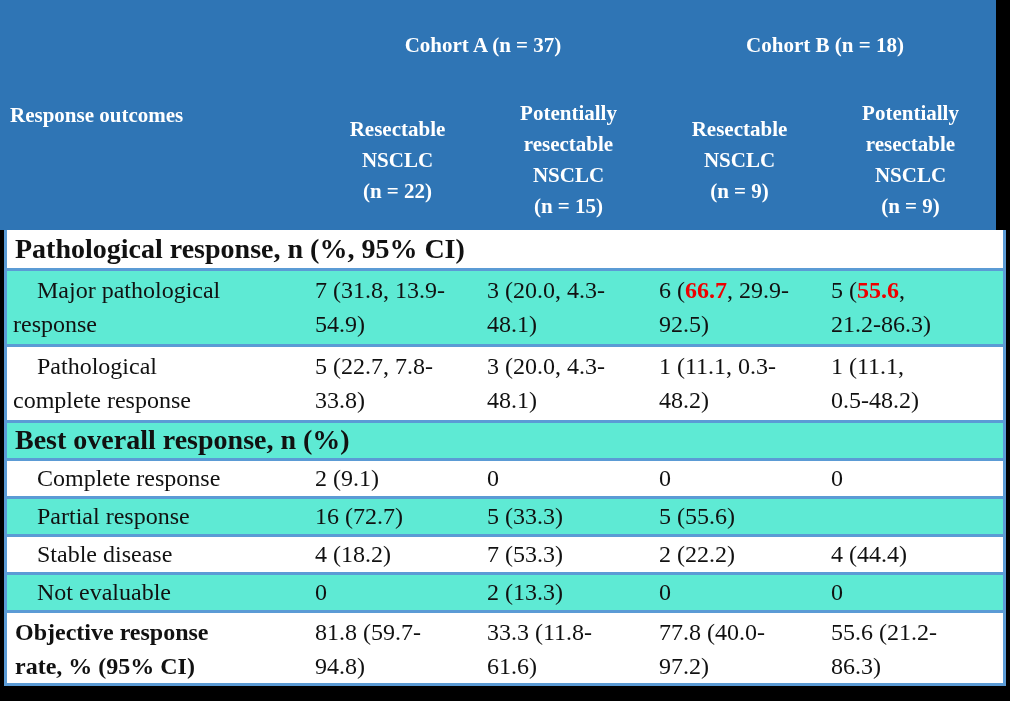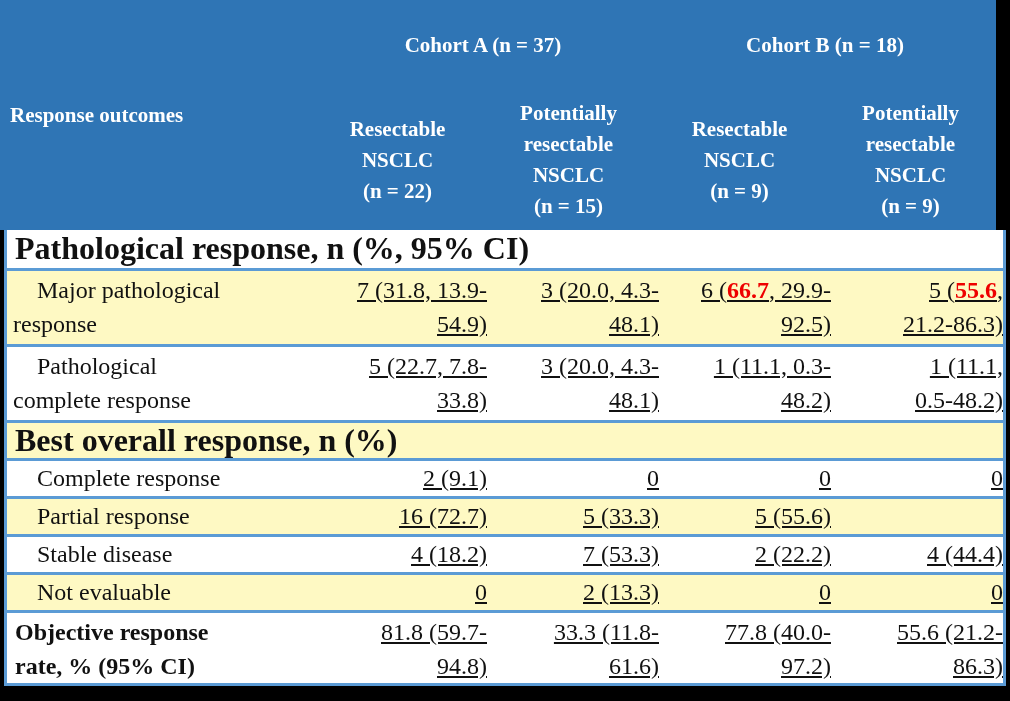--- a/index.html
+++ b/index.html
@@ -18,28 +18,28 @@
   .s1{grid-column:2;grid-row:2;} .s2{grid-column:3;grid-row:2;}
   .s3{grid-column:4;grid-row:2;} .s4{grid-column:5;grid-row:2;}
   
   .body-block{position:absolute;top:230px;left:4px;width:1002px;height:456px;background:#fff;
               box-sizing:border-box;border-left:3px solid #5b9bd5;border-right:3px solid #5b9bd5;
               border-bottom:3px solid #5b9bd5;color:#111;font-size:24px;}
   .row{display:grid;grid-template-columns:308px 1fr 1fr 1fr 1fr;box-sizing:border-box;
        border-top:3px solid #5b9bd5;}
   .row.first{border-top:none;}
   .row.section{grid-template-columns:1fr;}
-  .row.band{background:#fef9c3;}
+  .row.band{background:#5eead4;}
   .row.r1{height:38px;}
   .row.r2{height:76px;}
-  .seclabel{font-weight:bold;font-size:32px;padding-left:8px;line-height:34px;}
+  .seclabel{font-weight:bold;font-size:28px;padding-left:8px;line-height:34px;}
   .first .seclabel{line-height:37px;}
   .label{padding-left:6px;text-indent:24px;white-space:pre-line;}
   .label.bold{text-indent:0;font-weight:bold;padding-left:8px;}
-  .val{text-align:right;white-space:pre-line;text-decoration:underline;}
+  .val{text-align:left;white-space:pre-line;}
   .r1 .label,.r1 .val{line-height:35px;}
   .r2 .label,.r2 .val{line-height:34px;padding-top:2px;}
   .hl{color:#ee0000;font-weight:bold;}
 </style>
 </head>
 <body>
 
 <div class="frame">
 
   <div class="header-block">

